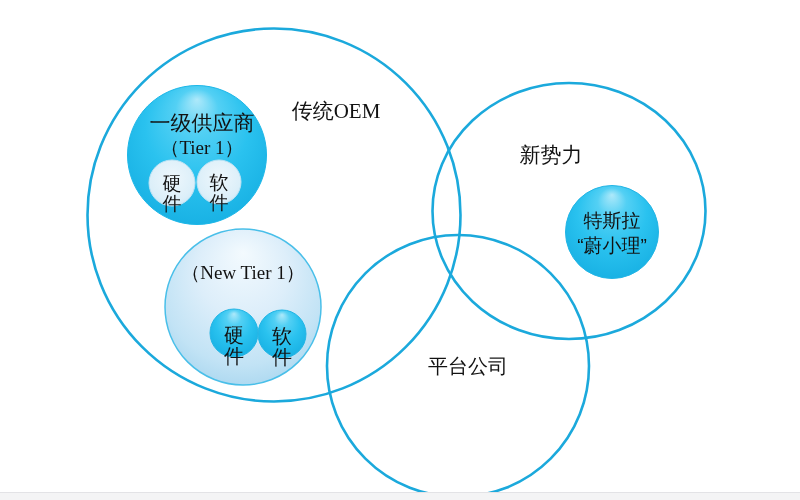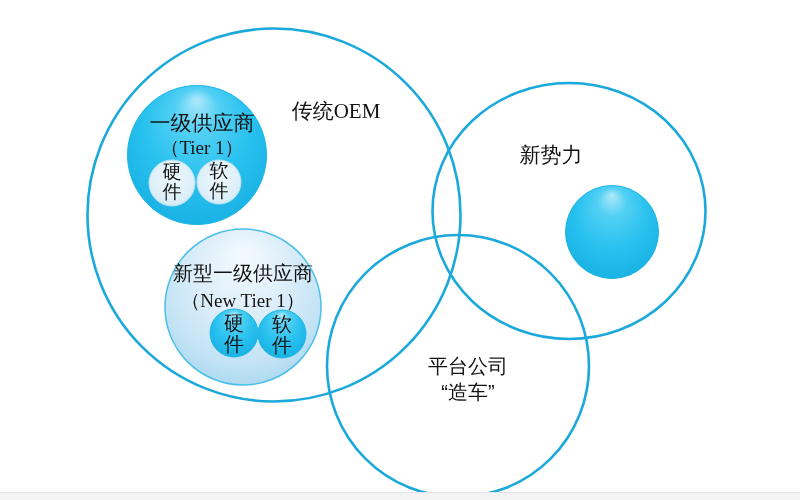--- a/index.html
+++ b/index.html
@@ -15,21 +15,21 @@
     position:absolute;
     text-align:center;
     color:#121212;
     z-index:5;
   }
   .lbl span{display:block;}
   .zh{font-family:"Liberation Sans","DejaVu Sans",sans-serif;}
   .lat{font-family:"Liberation Serif","DejaVu Serif",serif;}
   .stack{
     word-break:break-all;
-    margin:0 auto;
+    margin:12px auto;
   }
   .footer-bar{
     position:absolute;
     left:0;bottom:0;
     width:800px;height:7px;
     background:#f4f4f5;
     border-top:1px solid #e3e3e6;
     z-index:8;
   }
 </style>
@@ -85,38 +85,38 @@
 
   <div class="lbl" style="left:152px;top:162px;width:40px;font-size:19px;line-height:20px;">
     <span class="zh stack" style="width:20px;">硬件</span>
   </div>
 
   <div class="lbl" style="left:199px;top:161px;width:40px;font-size:19px;line-height:20px;">
     <span class="zh stack" style="width:20px;">软件</span>
   </div>
 
   <div class="lbl" style="left:148px;top:259px;width:190px;font-size:20px;line-height:28px;">
-    <span class="zh">新型一级供应商</span>
     <span class="lat" style="font-size:19px;">（New Tier 1）</span>
   </div>
 
   <div class="lbl" style="left:214px;top:313px;width:40px;font-size:20px;line-height:21px;">
     <span class="zh stack" style="width:21px;">硬件</span>
   </div>
 
   <div class="lbl" style="left:262px;top:314px;width:40px;font-size:20px;line-height:21px;">
     <span class="zh stack" style="width:21px;">软件</span>
   </div>
 
   <div class="lbl" style="left:456px;top:126px;width:190px;font-size:21px;line-height:25px;margin-top:16px;">
     <span class="zh">新势力</span>
   </div>
 
   <div class="lbl" style="left:547px;top:208px;width:130px;font-size:19px;line-height:25px;">
+    <span class="zh">特斯拉</span>
+    <span class="zh">“蔚小理”</span>
   </div>
 
   <div class="lbl" style="left:378px;top:353px;width:180px;font-size:20px;line-height:26px;">
     <span class="zh">平台公司</span>
-    <span class="zh">“造车”</span>
   </div>
 
   <div class="footer-bar"></div>
 </div>
 
 </body></html>

